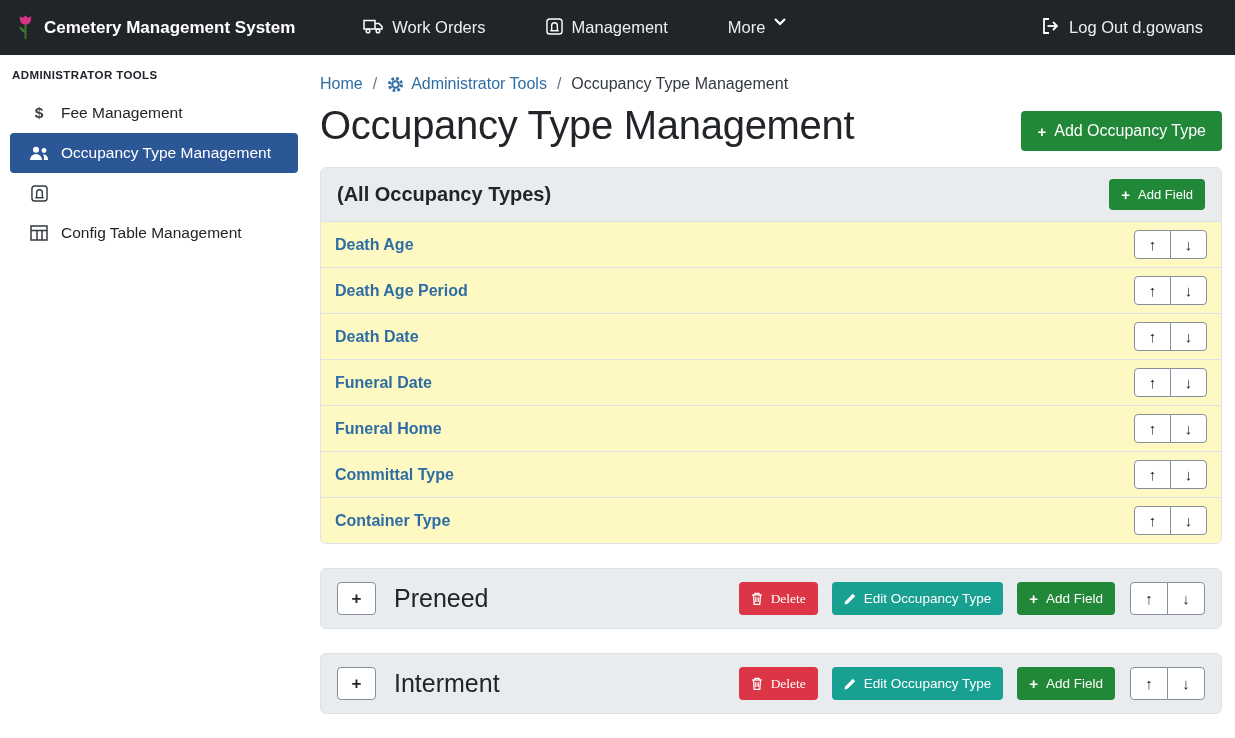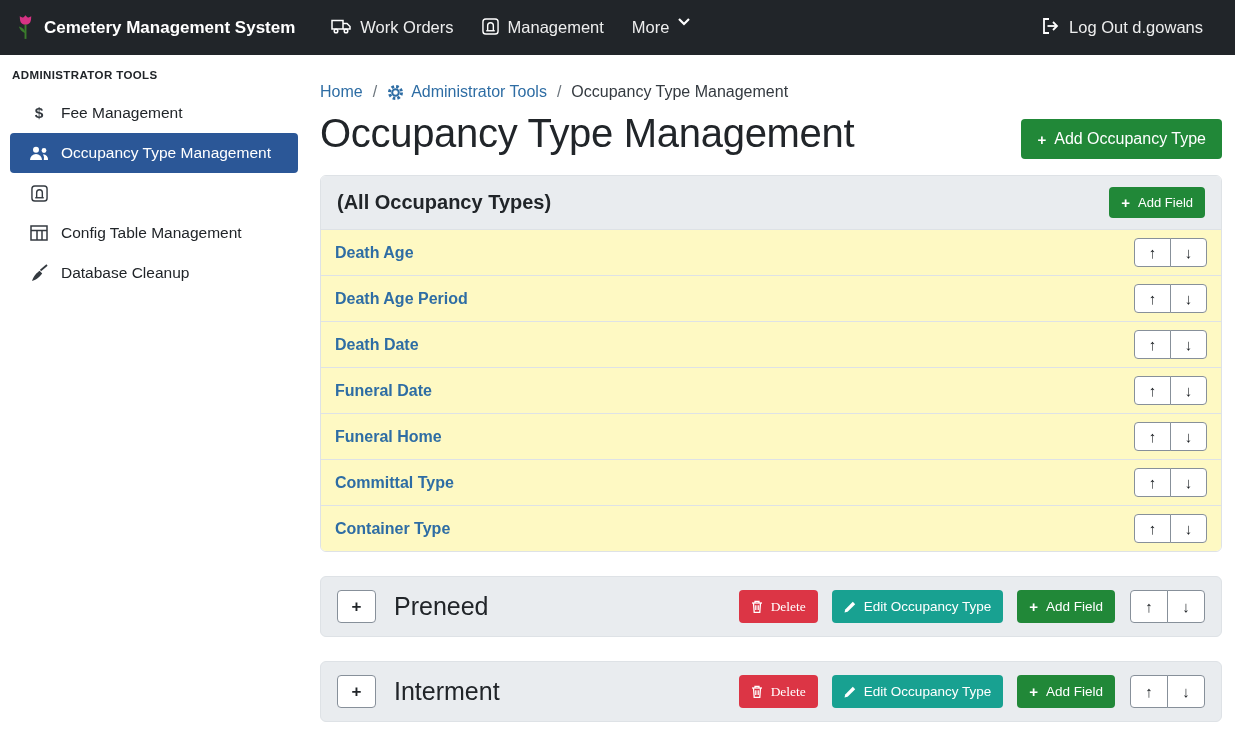--- a/index.html
+++ b/index.html
@@ -6,34 +6,34 @@
     --accent-blue:#2b5797; --link:#2e6da4; --green:#218838; --red:#dc3545;
     --teal:#18a191; --navbar:#212529; --header-bg:#e9ecef; --border:#dee2e6;
   }
   *{box-sizing:border-box;}
   html,body{margin:0;padding:0;}
   body{
     width:1235px;height:738px;overflow:hidden;background:#fff;color:#212529;
     font-family:"Liberation Sans","DejaVu Sans",sans-serif;
   }
   
-  .navbar{height:55px;background:var(--navbar);display:flex;align-items:center;padding:0 16px;color:#fff;}
+  .navbar{height:55px;background:var(--navbar);display:flex;align-items:center;padding:0 16px;color:#fff;gap:32px;}
   .brand{display:flex;align-items:center;gap:9px;font-weight:700;font-size:17px;color:#fff;cursor:pointer;margin-right:22px;}
   .nav-item{display:flex;align-items:flex-start;gap:9px;color:rgba(255,255,255,.92);font-size:16.5px;margin:0 14px;cursor:pointer;}
   .nav-right{margin-left:auto;margin-right:16px;}
   .nav-ic{display:flex;align-items:center;}
   
   .layout{display:flex;align-items:stretch;height:485px;}
   .sidebar{width:308px;flex:0 0 308px;padding-top:12px;}
   .sidebar-heading{font-size:11.5px;font-weight:700;letter-spacing:.4px;color:#212529;text-transform:uppercase;padding:0 12px;margin:2px 0 12px;}
   .sidebar-item{display:flex;align-items:center;height:40px;margin:0 10px;padding:0 10px 0 18px;border-radius:4px;font-size:15.5px;color:#212529;cursor:pointer;gap:11px;}
   .sidebar-item .s-icon{width:22px;display:flex;justify-content:center;align-items:center;color:#343a40;font-weight:700;}
   .sidebar-item.active{background:var(--accent-blue);color:#fff;}
   .sidebar-item.active .s-icon{color:#fff;}
-  .content{flex:1;padding:24px 13px 0 12px;}
+  .content{flex:1;padding:16px 13px 0 12px;}
   
   .breadcrumb{display:flex;align-items:center;gap:10px;font-size:16px;margin:4px 0 8px;}
   .crumb-link{color:var(--link);display:flex;align-items:center;gap:7px;cursor:pointer;text-decoration:none;}
   .crumb-sep{color:#6c757d;}
   .crumb-current{color:#343a40;}
   
   .page-head{display:flex;align-items:flex-start;justify-content:space-between;margin-top:4px;}
   .page-title{font-size:40px;font-weight:500;line-height:1.2;margin:0;letter-spacing:-0.3px;}
   .btn{border:none;border-radius:4px;color:#fff;display:inline-flex;align-items:center;gap:8px;cursor:pointer;font-family:inherit;white-space:nowrap;}
   .plus{font-weight:700;font-size:15px;line-height:1;}
@@ -151,29 +151,20 @@
     <div class="sidebar-item">
       <span class="s-icon">
         <svg width="18" height="16" viewBox="0 0 18 16" fill="none" stroke="currentColor" stroke-width="1.5">
             <rect x="1" y="1" width="16" height="14"></rect>
             <path d="M1 5.5 H17 M7 5.5 V15 M12 5.5 V15"></path>
           </svg>
       </span>
       <span>Config Table Management</span>
     </div>
 
-    <div class="sidebar-item">
-      <span class="s-icon">
-        <svg width="20" height="18" viewBox="0 0 20 18">
-            <path d="M11.5 6.5 L18 1" stroke="currentColor" stroke-width="1.8" fill="none"></path>
-            <path d="M3 17 C5 11 8 9 10.6 6.8 L13.2 9.4 C11 12 9 15 3 17 Z" fill="currentColor"></path>
-          </svg>
-      </span>
-      <span>Database Cleanup</span>
-    </div>
   </div>
 
   <div class="content">
 
     <div class="breadcrumb">
       <span class="crumb-link">Home</span>
       <span class="crumb-sep">/</span>
       <span class="crumb-link">
         <span class="nav-ic">
           <svg width="17" height="17" viewBox="0 0 17 17">

